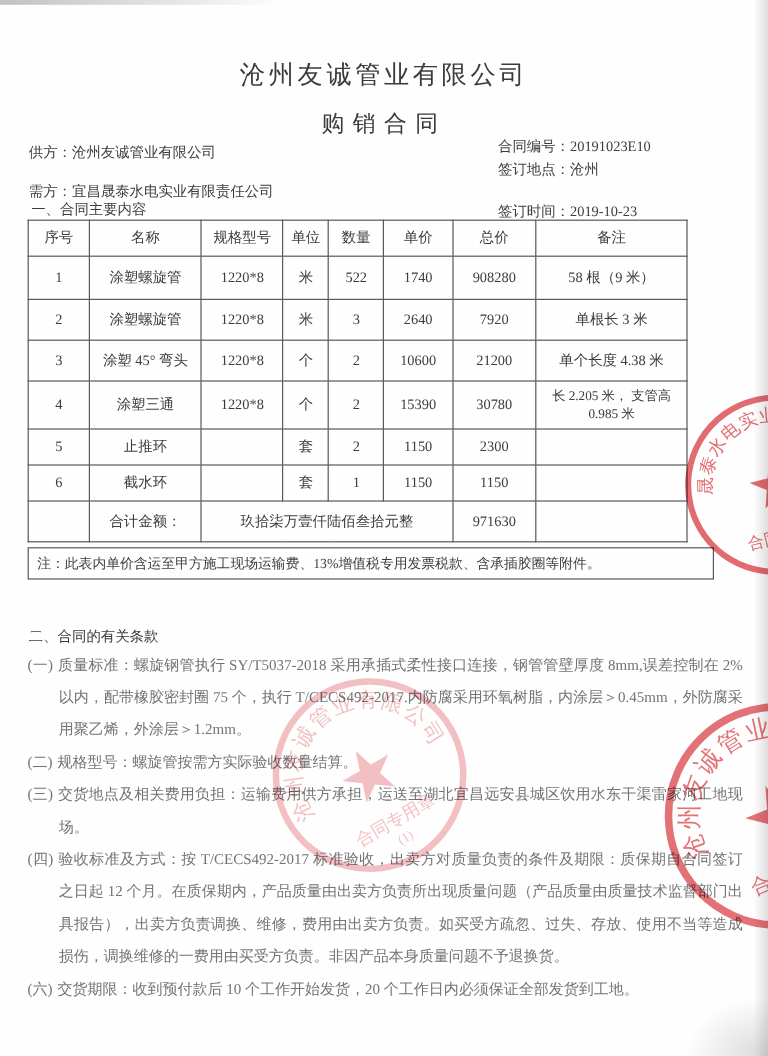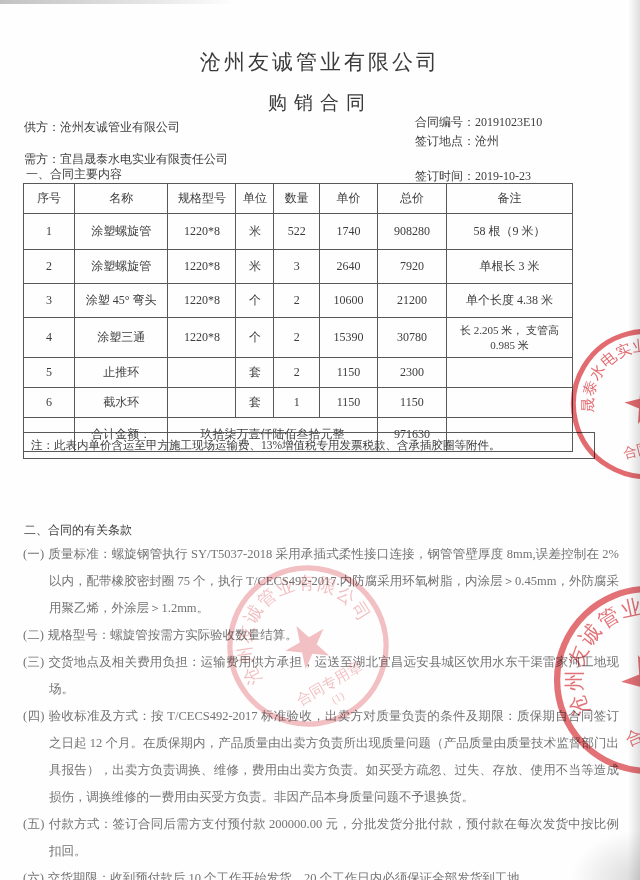--- a/index.html
+++ b/index.html
@@ -40,21 +40,21 @@
     border:1px solid #585858;text-align:center;vertical-align:middle;
     font-weight:normal;padding:1px 2px;overflow:hidden;
   }
   tr.hrow{height:30px;}
   tr.r1{height:36px;} tr.r2{height:34px;} tr.r3{height:34px;}
   tr.r4{height:40px;} tr.r5{height:30px;} tr.r6{height:30px;}
   tr.trow{height:34px;}
   td.small-remark{font-size:11px;line-height:1.35;}
 
   .note-box{
-    position:absolute;left:23px;top:432px;width:556px;
+    position:absolute;left:23px;top:456px;width:556px;
     border:1px solid #585858;font-size:11.5px;padding:5px 7px;color:#3c3c3c;
   }
   .attachment{position:absolute;left:24px;top:497px;font-size:12px;}
   .sec2{position:absolute;left:24px;top:522px;font-size:12px;}
 
   .terms{position:absolute;left:23px;top:541px;width:596px;}
   .terms p{
     margin:0;font-size:12.5px;line-height:27px;text-align:justify;
     padding-left:26px;text-indent:-26px;color:#737373;
   }
@@ -185,21 +185,20 @@
   <div class="note-box">注：此表内单价含运至甲方施工现场运输费、13%增值税专用发票税款、含承插胶圈等附件。</div>
 
 
   <div class="sec2">二、合同的有关条款</div>
 
   <div class="terms">
     <p><span class="term-label">(一)</span><span>质量标准：螺旋钢管执行 SY/T5037-2018 采用承插式柔性接口连接，钢管管壁厚度 8mm,误差控制在 2%以内，配带橡胶密封圈 75 个，执行 T/CECS492-2017.内防腐采用环氧树脂，内涂层＞0.45mm，外防腐采用聚乙烯，外涂层＞1.2mm。</span></p>
     <p><span class="term-label">(二)</span><span>规格型号：螺旋管按需方实际验收数量结算。</span></p>
     <p><span class="term-label">(三)</span><span>交货地点及相关费用负担：运输费用供方承担，运送至湖北宜昌远安县城区饮用水东干渠雷家河工地现场。</span></p>
     <p><span class="term-label">(四)</span><span>验收标准及方式：按 T/CECS492-2017 标准验收，出卖方对质量负责的条件及期限：质保期自合同签订之日起 12 个月。在质保期内，产品质量由出卖方负责所出现质量问题（产品质量由质量技术监督部门出具报告），出卖方负责调换、维修，费用由出卖方负责。如买受方疏忽、过失、存放、使用不当等造成损伤，调换维修的一费用由买受方负责。非因产品本身质量问题不予退换货。</span></p>
-    <p><span class="term-label">(五)</span><span>付款方式：签订合同后需方支付预付款 200000.00 元，分批发货分批付款，预付款在每次发货中按比例扣回。</span></p>
     <p><span class="term-label">(六)</span><span>交货期限：收到预付款后 10 个工作开始发货，20 个工作日内必须保证全部发货到工地。</span></p>
 
   </div>
 
   <svg class="stamp stamp-buyer" viewBox="-110 -110 220 220">
     <defs>
         <path id="arc-a" d="M -74,0 A 74,74 0 1 1 74,0 A 74,74 0 1 1 -74,0"></path>
       </defs>
     <circle r="101" fill="none" stroke="currentColor" stroke-width="7"></circle>
     <path fill="currentColor" d="M0,-30 L6.8,-9.3 L28.5,-9.3 L10.9,3.6 L17.6,24.3 L0,11.5 L-17.6,24.3 L-10.9,3.6 L-28.5,-9.3 L-6.8,-9.3 Z"></path>

